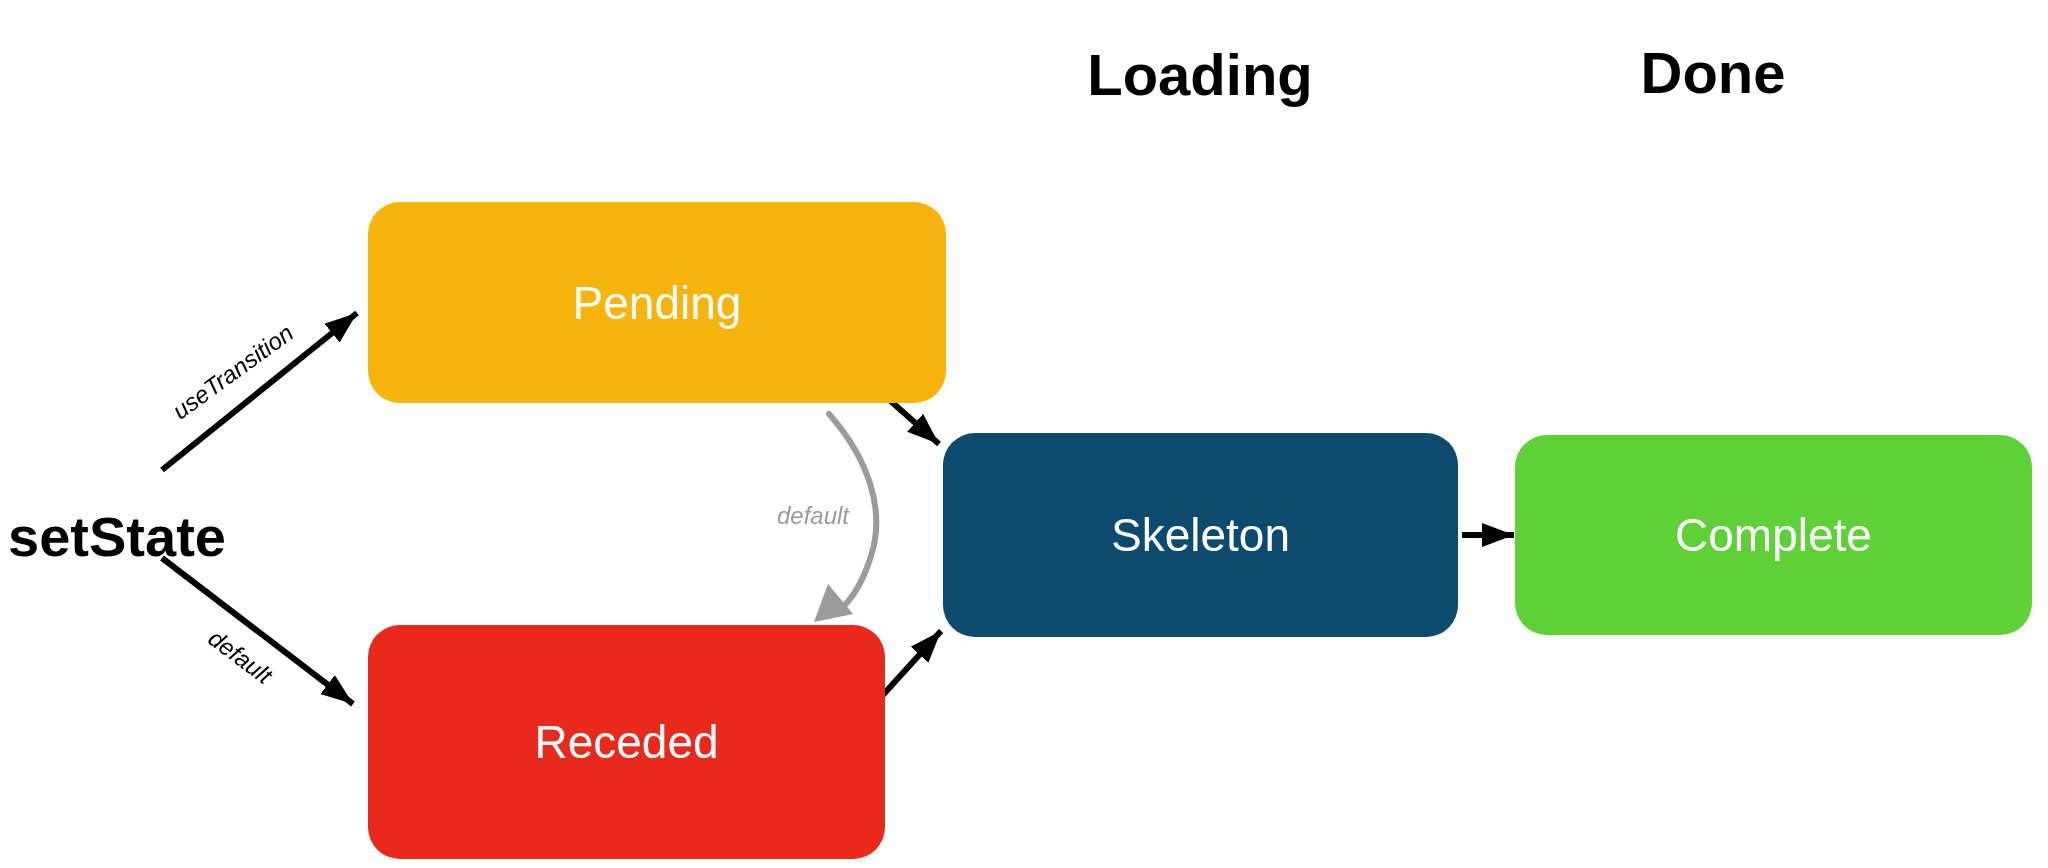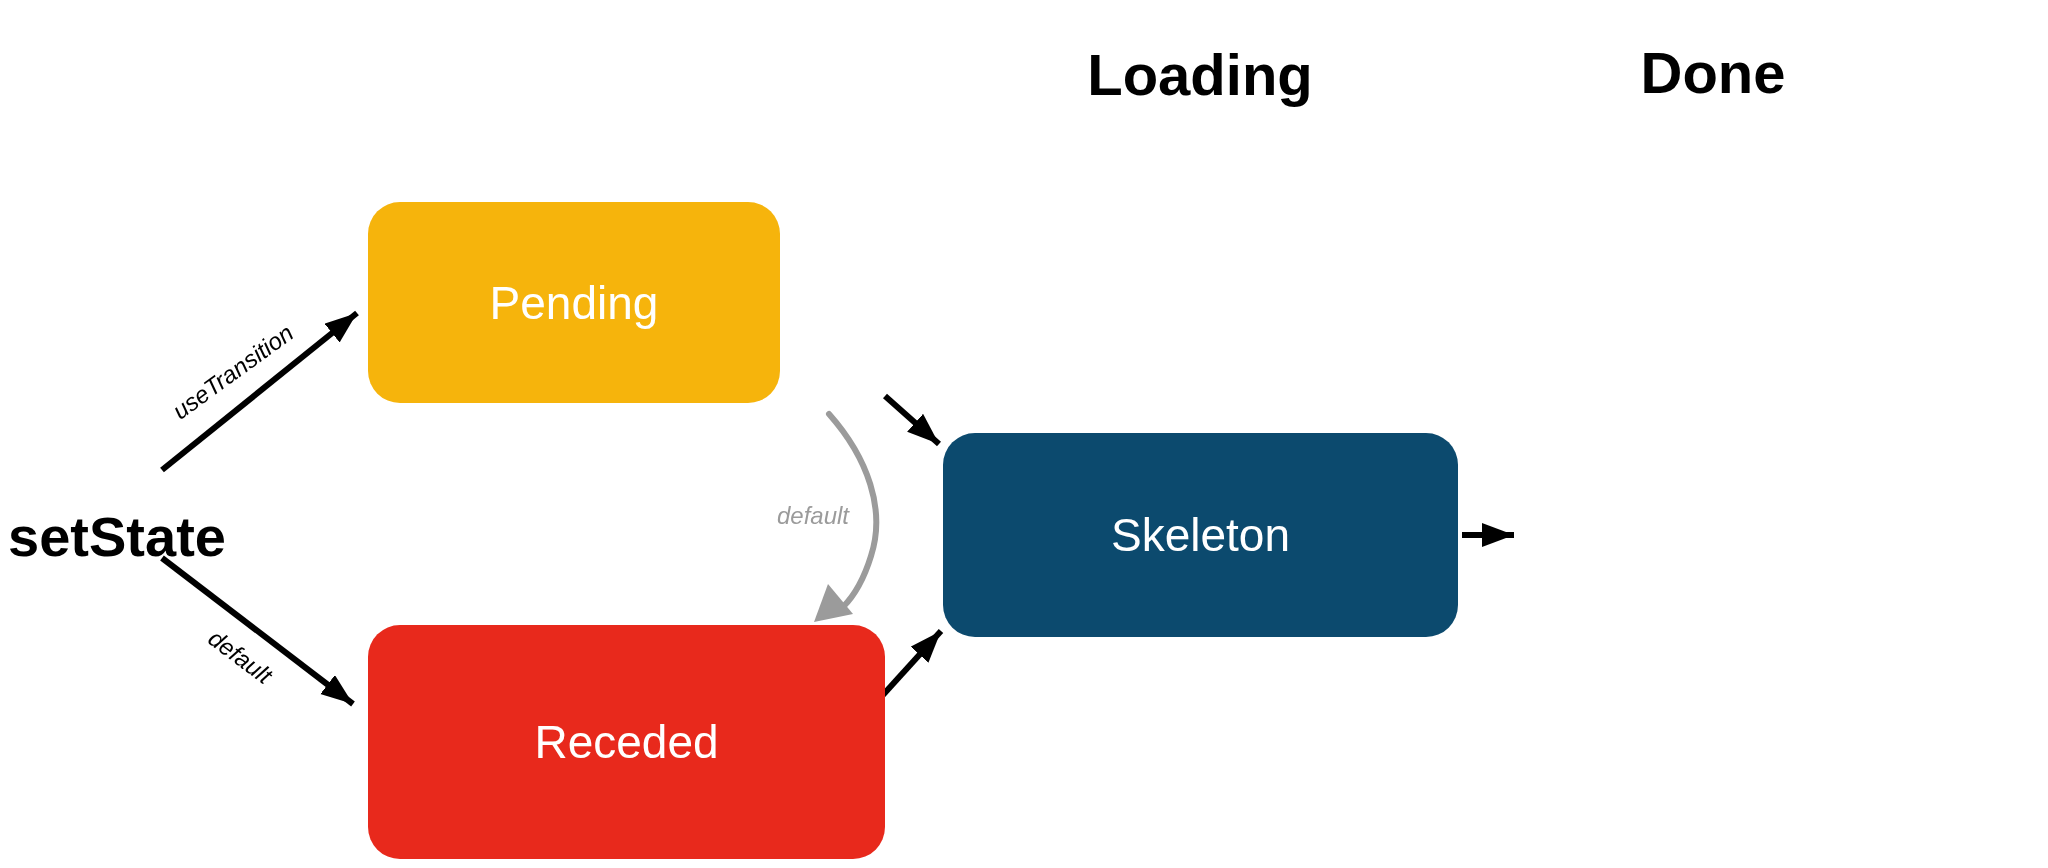--- a/index.html
+++ b/index.html
@@ -22,21 +22,21 @@
     position:absolute;border-radius:32px;
     display:flex;align-items:center;justify-content:center;
     color:#ffffff;font-size:46px;line-height:1;white-space:nowrap;
   }
   .edge-label{
     position:absolute;font-style:italic;font-size:24px;line-height:1;color:#000;
     white-space:nowrap;transform:translate(-50%,-50%) rotate(var(--r,0deg));
   }
   .edge-label.gray{color:#9b9b9b;}
   
-  #node-pending {left:368px; top:202px; width:412px; height:201px;}
+  #node-pending {left:368px; top:202px; width:578px; height:201px;}
   #node-receded {left:368px; top:625px; width:517px; height:234px;}
   #node-skeleton{left:943px; top:433px; width:515px; height:204px;}
   #node-complete{left:1515px;top:435px; width:517px; height:200px;}
   #hdr-transition{left:626px; top:45px;}
   #hdr-loading   {left:1200px;top:46px;}
   #hdr-done      {left:1713px;top:44px;}
   #src-setstate  {left:117px; top:487px;}
   #lbl-usetransition{left:233px;top:372px;--r:-36deg;}
   #lbl-default      {left:240px;top:657px;--r:37deg;}
   #lbl-timeout      {left:813px;top:516px;}
@@ -71,18 +71,21 @@
 
   <div class="node" id="node-pending" style="background-color: rgb(246, 180, 12);">
     <span>Pending</span>
   </div>
   <div class="node" id="node-receded" style="background-color: rgb(232, 41, 28);">
     <span>Receded</span>
   </div>
   <div class="node" id="node-skeleton" style="background-color: #0c4a6e;">
     <span>Skeleton</span>
   </div>
+  <div class="node" id="node-complete" style="background-color: rgb(94, 209, 54);">
+    <span>Complete</span>
+  </div>
 
   <div class="edge-label" id="lbl-usetransition">useTransition</div>
   <div class="edge-label" id="lbl-default">default</div>
   <div class="edge-label gray" id="lbl-timeout">default</div>
 
 </div>
 
 </body></html>

